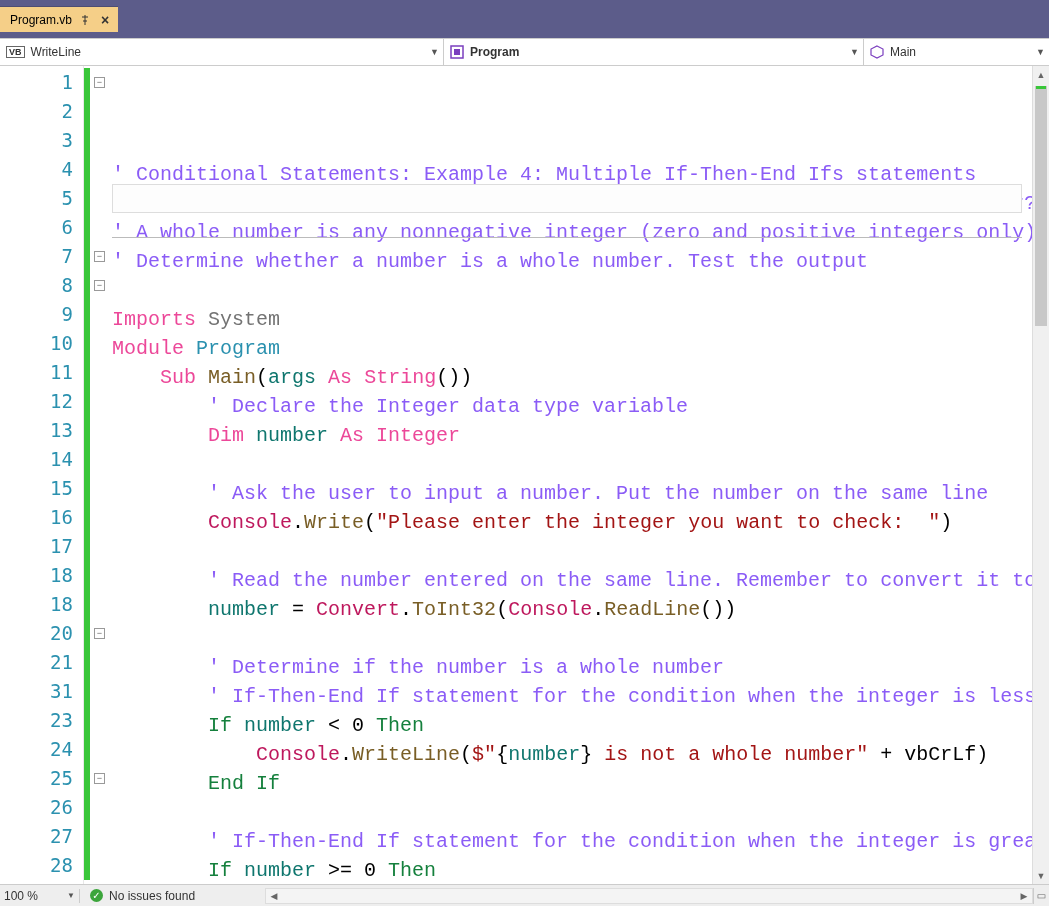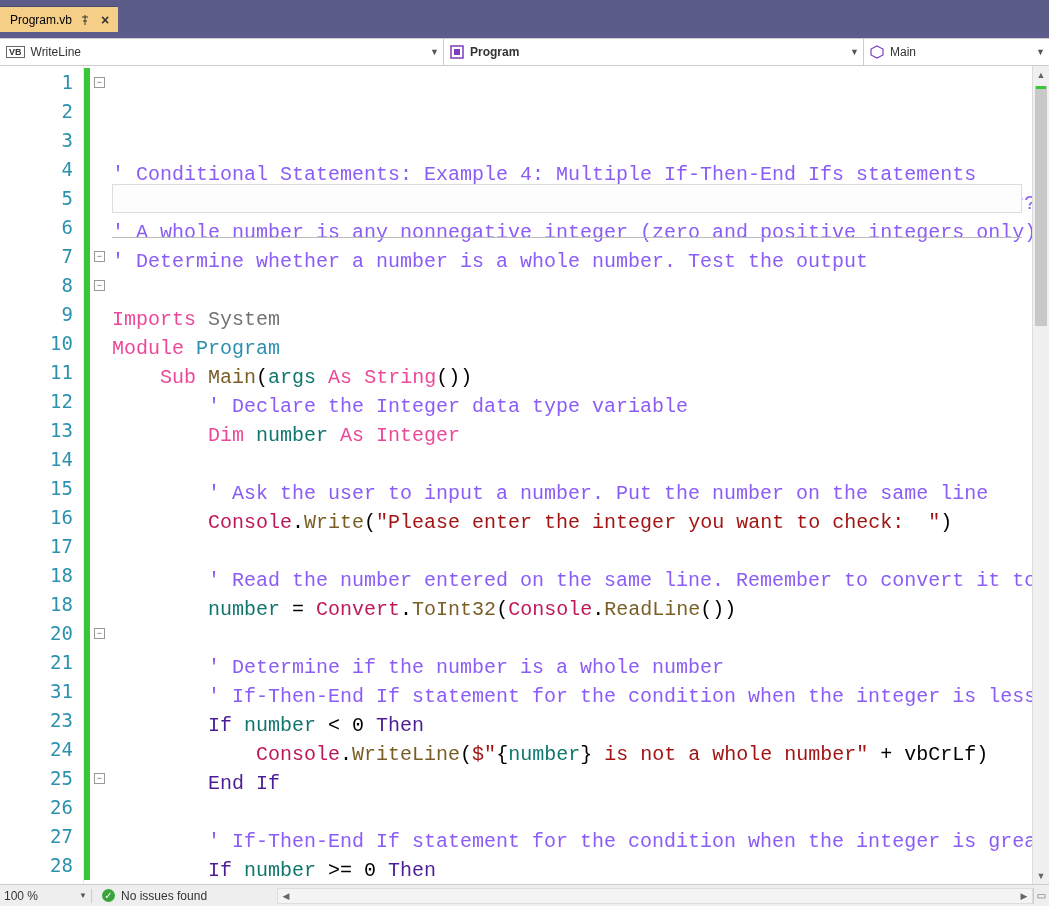--- a/index.html
+++ b/index.html
@@ -156,42 +156,42 @@
   }
   .c-comment { color: #8b5cf6; }
   .c-keyword { color: #ec4899; }
   .c-type    { color: #2b91af; }
   .c-type2   { color: #be185d; }
   .c-str     { color: #a31515; }
   .c-method  { color: #795e26; }
   .c-ident   { color: #0f766e; }
   .c-gray    { color: #737373; }
   .c-black   { color: #000; }
-  .c-purple  { color: #4c1d95; }
+  .c-purple  { color: #15803d; }
   
   .vscroll {
     width: 17px;
     background: #f0f0f0;
     border-left: 1px solid #ddd;
     position: relative;
   }
   .vscroll .arrow { width:100%; height:17px; display:flex; align-items:center; justify-content:center; color:#666; font-size:9px;}
   .vscroll .thumb { position:absolute; left:2px; right:2px; top:20px; height:240px; background:#c8c8c8;}
   .vscroll .marker { position:absolute; left:3px; right:3px; height:3px; background:#39c639;}
   
   .status {
     height: 22px;
     background: #eee;
     border-top: 1px solid #ccc;
     display: flex;
     align-items: center;
     font-size: 12px;
     color: #333;
   }
-  .status .zoom { width: 92px; padding: 0 4px; border-right:1px solid #ccc; display:flex; align-items:center; justify-content:space-between;}
+  .status .zoom { width: 80px; padding: 0 4px; border-right:1px solid #ccc; display:flex; align-items:center; justify-content:space-between;}
   .status .zoom .dd { font-size:8px; color:#555;}
   .status .ok { padding: 0 10px; display:flex; align-items:center; gap:6px;}
   .status .ok .check { width:13px; height:13px; border-radius:50%; background:#3ba53b; color:#fff; font-size:10px; display:flex; align-items:center; justify-content:center;}
   .status .hscroll-area { flex:1; display:flex; align-items:center; margin-left:60px;}
   .status .hscroll { flex:1; height:16px; background:#f4f4f4; border:1px solid #ddd; position:relative; display:flex; align-items:center;}
   .status .hscroll .harrow{ width:16px; text-align:center; font-size:9px; color:#666;}
   .status .hscroll .htrack{ flex:1; position:relative;}
   .status .hscroll .hthumb{ position:absolute; left:0; top:1px; bottom:1px; width:65%; background:#c8c8c8;}
   .status .split { width:16px; height:16px; border-left:1px solid #ccc; display:flex; align-items:center; justify-content:center; font-size:10px; color:#666;}
 </style>

